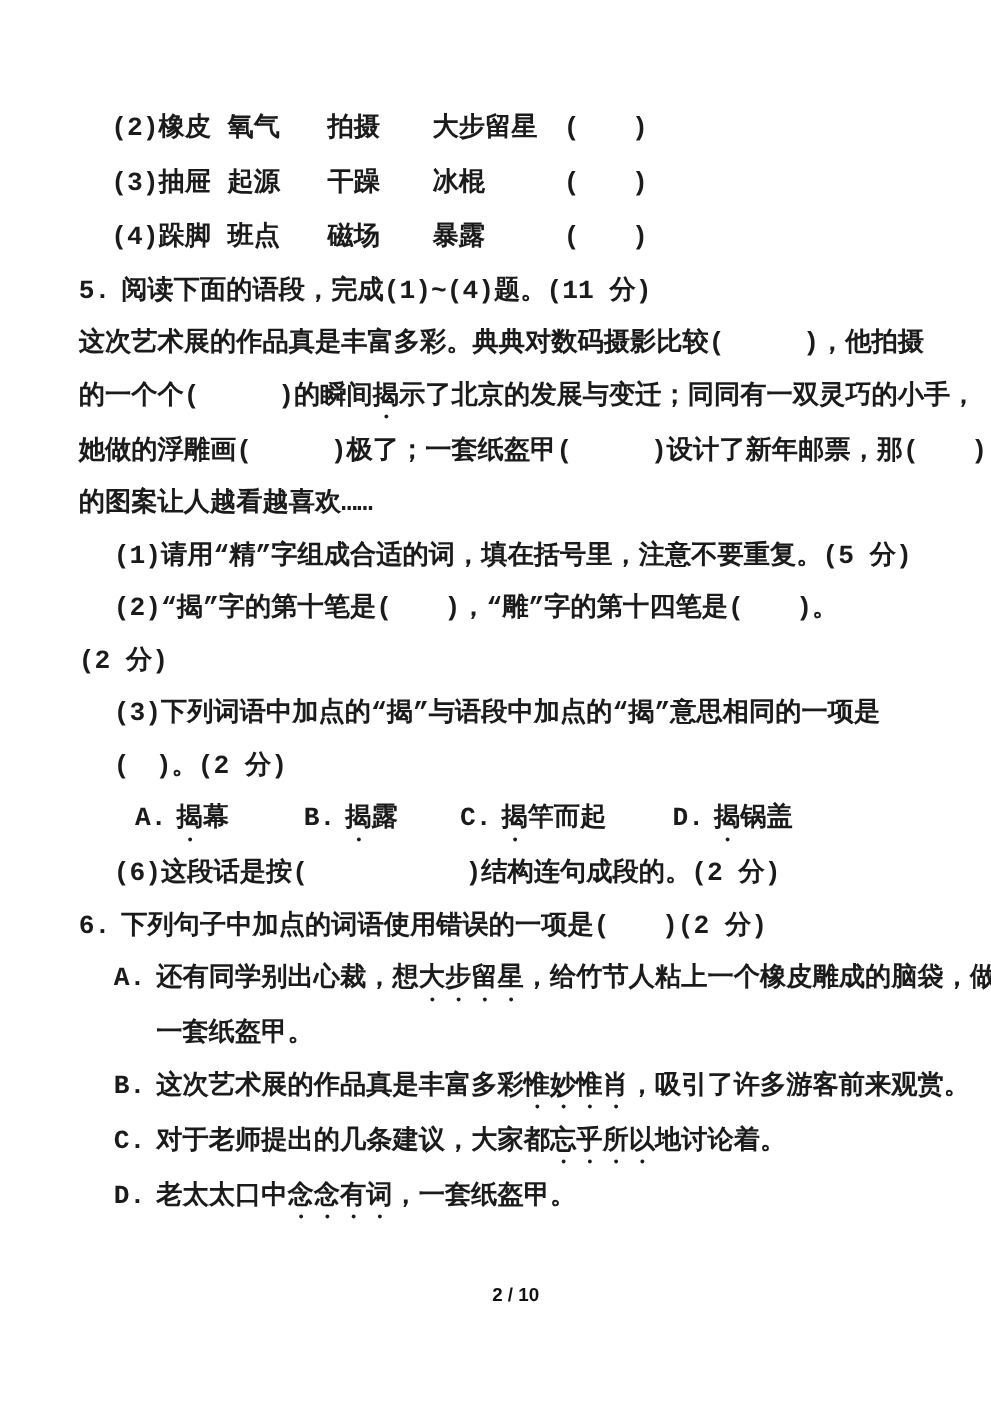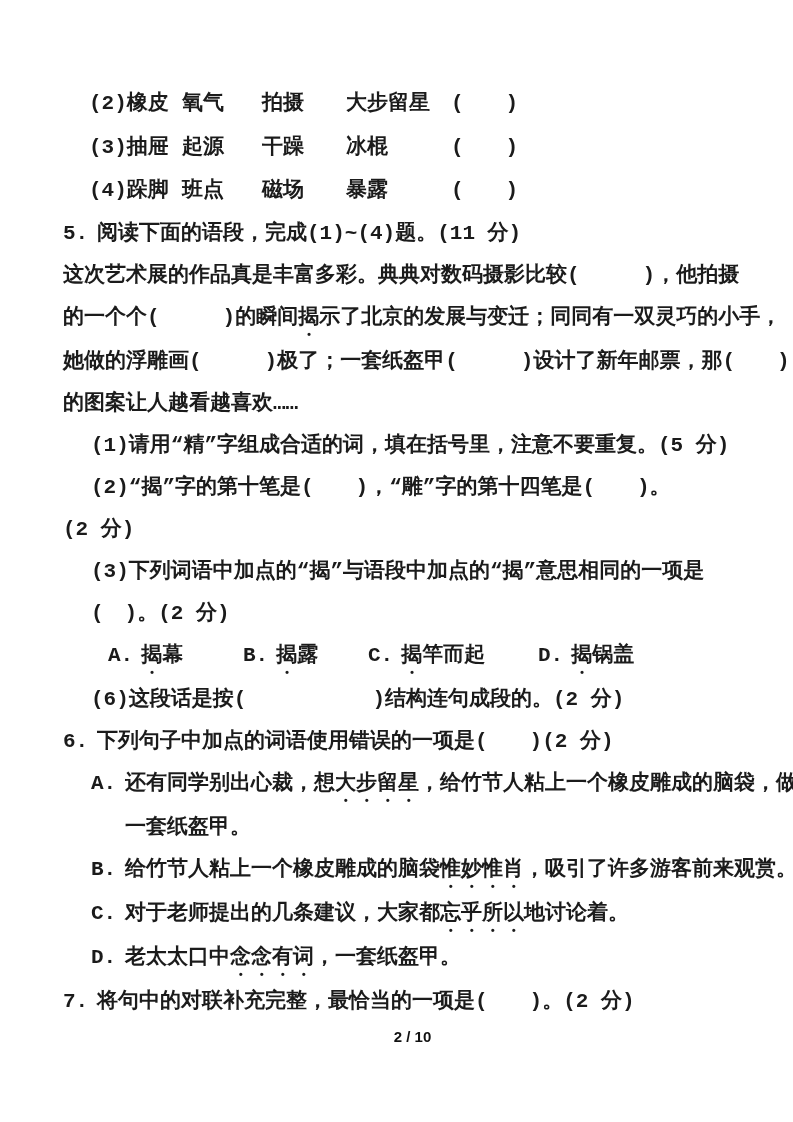--- a/index.html
+++ b/index.html
@@ -104,38 +104,33 @@
     <div class="opt">
       <span class="olabel">A.</span>
       <span class="otext">
         <div class="line"><span>还有同学别出心裁，想</span><span class="emdot">大步留星</span><span>，给竹节人粘上一个橡皮雕成的脑袋，做</span></div>
         <div class="line"><span>一套纸盔甲。</span></div>
       </span>
     </div>
     <div class="opt">
       <span class="olabel">B.</span>
       <span class="otext">
-        <div class="line"><span>给竹节人粘上一个橡皮雕成的脑袋</span><span class="emdot">惟妙惟肖</span><span>，吸引了许多游客前来观赏。</span></div>
+        <div class="line"><span>这次艺术展的作品真是丰富多彩</span><span class="emdot">惟妙惟肖</span><span>，吸引了许多游客前来观赏。</span></div>
       </span>
     </div>
     <div class="opt">
       <span class="olabel">C.</span>
       <span class="otext">
         <div class="line"><span>对于老师提出的几条建议，大家都</span><span class="emdot">忘乎所以</span><span>地讨论着。</span></div>
       </span>
     </div>
     <div class="opt">
       <span class="olabel">D.</span>
       <span class="otext">
         <div class="line"><span>老太太口中</span><span class="emdot">念念有词</span><span>，一套纸盔甲。</span></div>
       </span>
     </div>
   </div>
 
-  <div>
-    <div class="line">
-      <span class="qnum">7.</span><span>将句中的对联补充完整，最恰当的一项是(　　)。(2 分)</span>
-    </div>
-  </div>
 
 </div>
 
 <div class="footer">2 / 10</div>
 
 </body></html>

